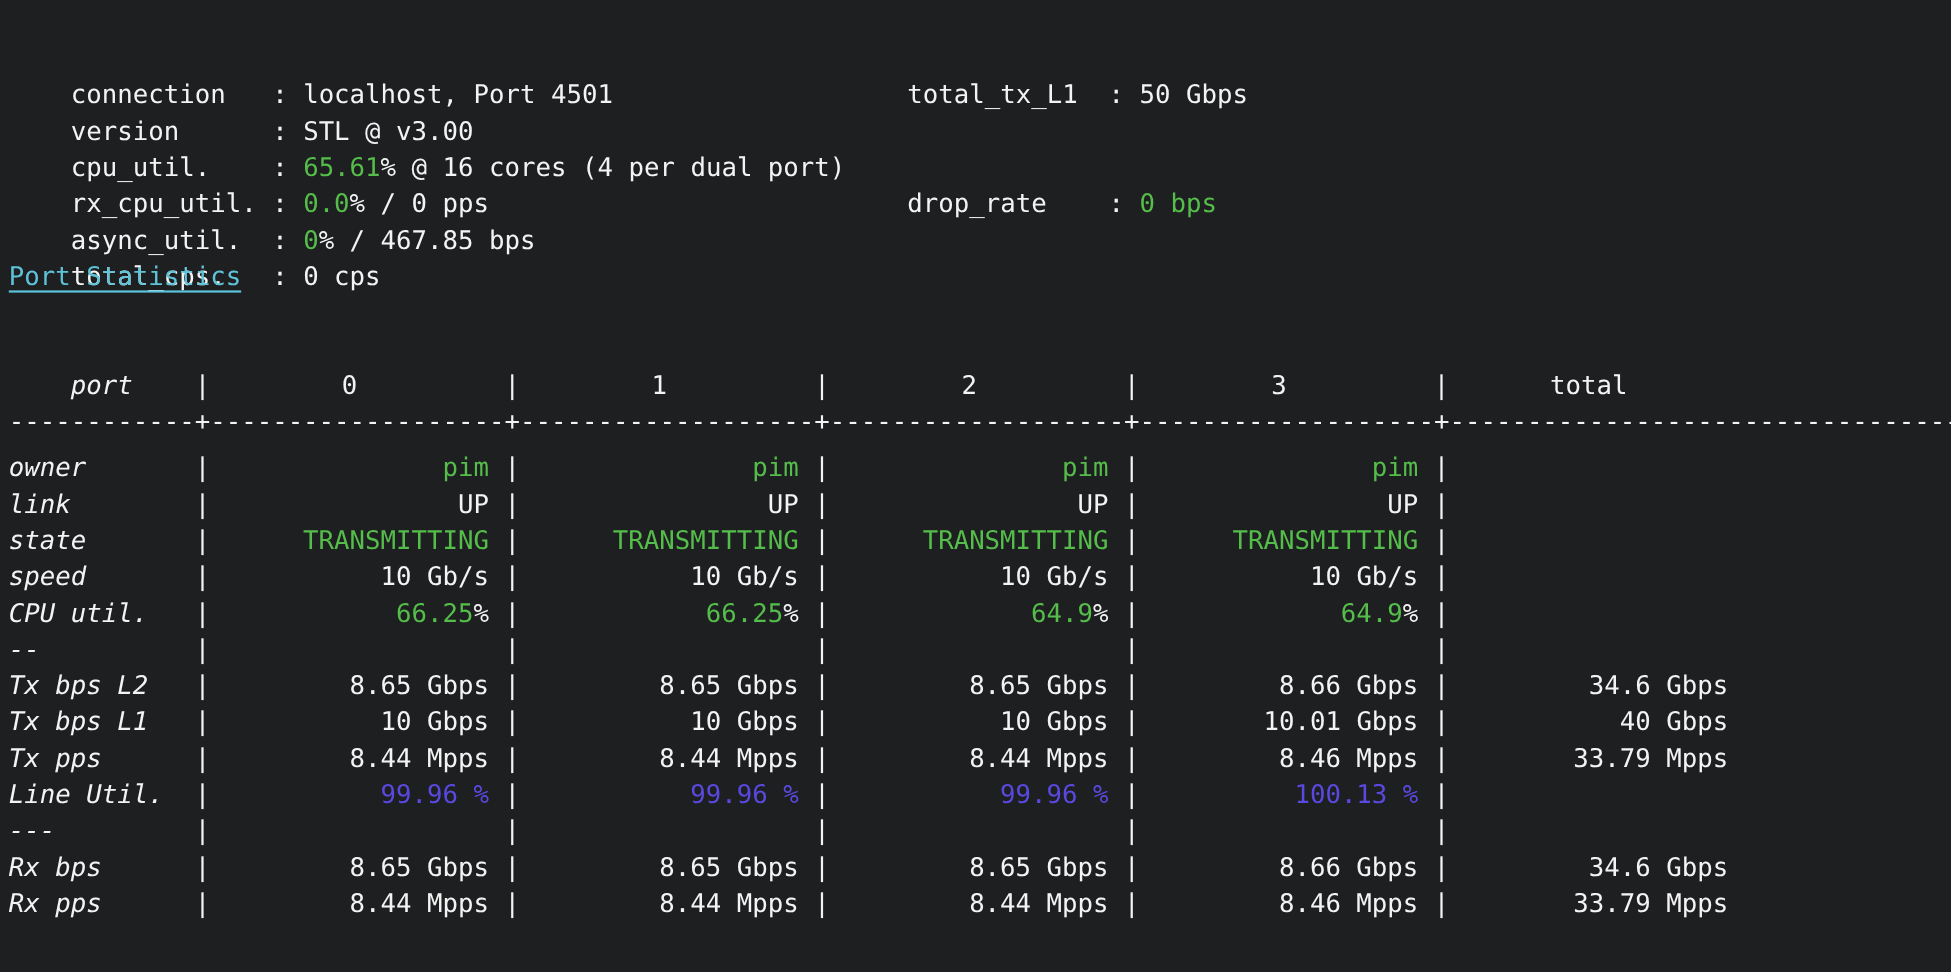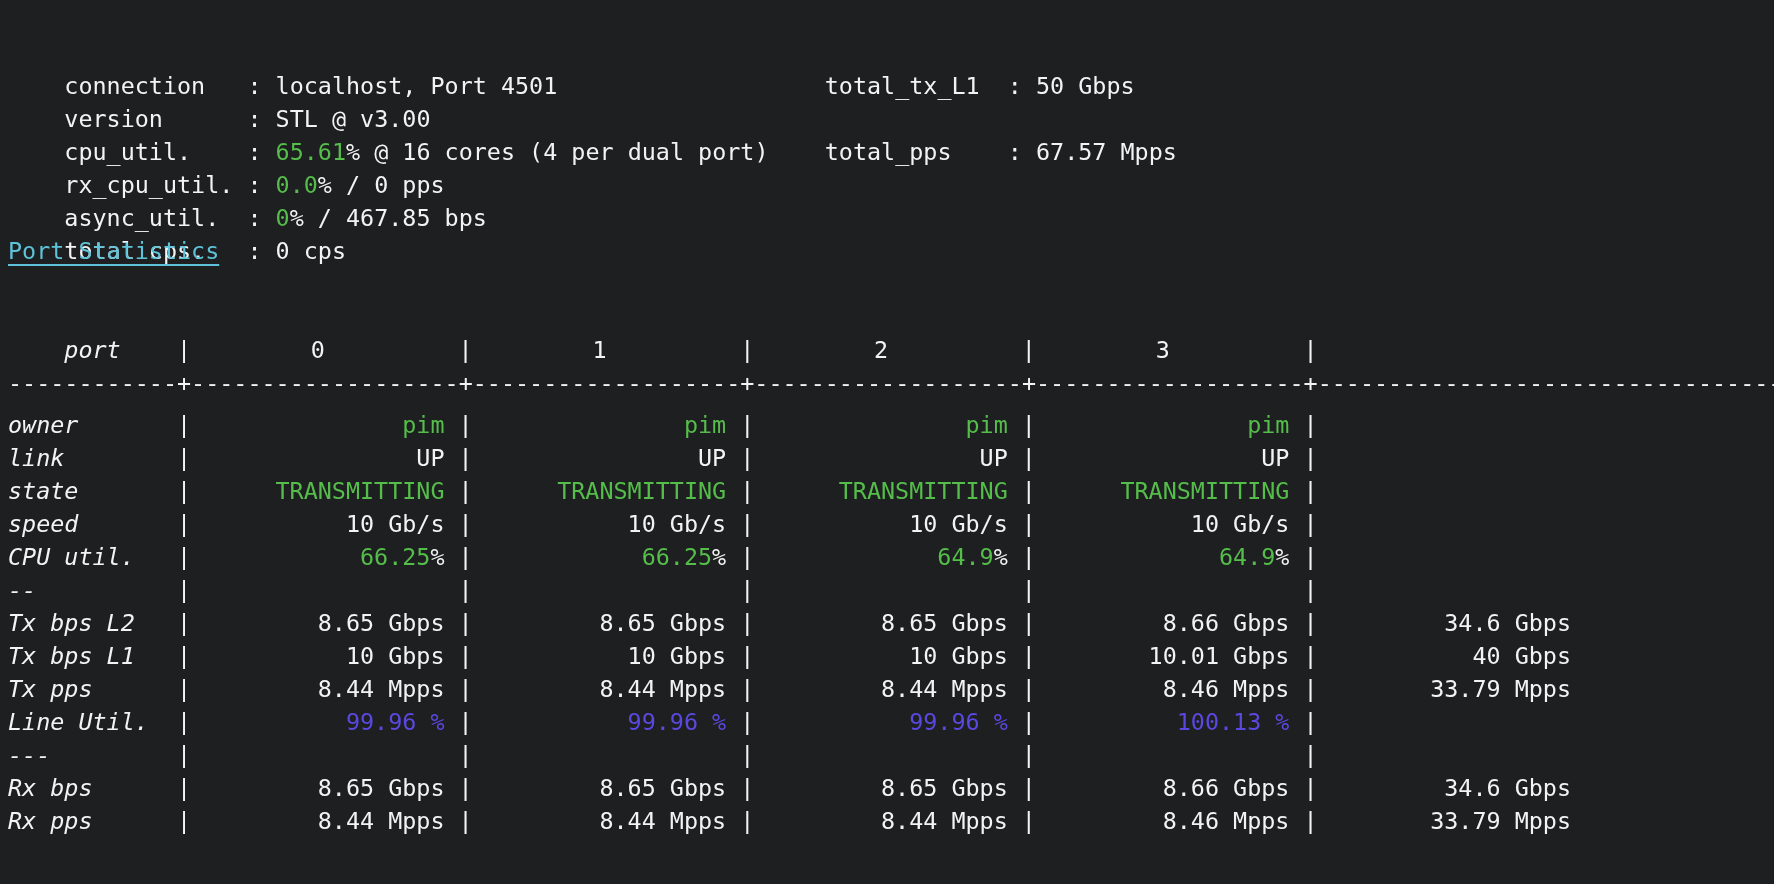--- a/index.html
+++ b/index.html
@@ -48,36 +48,36 @@
   </div>
   <div class="line">
     <span class="g-label fg">version</span><span class="g-colon fg">: </span><span class="green"></span><span class="fg">STL @ v3.00</span>
     <span class="g-right"><span class="g-label fg">total_tx_L1</span><span class="g-colon fg">: </span><span class="green"></span><span class="fg">50 Gbps</span></span>
   </div>
   <div class="line">
     <span class="g-label fg">cpu_util.</span><span class="g-colon fg">: </span><span class="green">65.61</span><span class="fg">% @ 16 cores (4 per dual port)</span>
   </div>
   <div class="line">
     <span class="g-label fg">rx_cpu_util.</span><span class="g-colon fg">: </span><span class="green">0.0</span><span class="fg">% / 0 pps</span>
-    <span class="g-right"><span class="g-label fg">total_pps</span><span class="g-colon fg">: </span><span class="green"></span><span class="fg">67.57 Mpps</span></span>
   </div>
   <div class="line">
     <span class="g-label fg">async_util.</span><span class="g-colon fg">: </span><span class="green">0</span><span class="fg">% / 467.85 bps</span>
+    <span class="g-right"><span class="g-label fg">drop_rate</span><span class="g-colon fg">: </span><span class="green">0 bps</span><span class="fg"></span></span>
   </div>
   <div class="line">
     <span class="g-label fg">total_cps.</span><span class="g-colon fg">: </span><span class="green"></span><span class="fg">0 cps</span>
   </div>
 
   <div class="line"><span class="heading">Port Statistics</span></div>
 
   <div class="line"></div>
   <div class="line"></div>
 
   <div class="trow">
-    <span class="cell-label center fg">port</span><span class="pipe">|</span><span class="cell-port center fg">0</span><span class="pipe">|</span><span class="cell-port center fg">1</span><span class="pipe">|</span><span class="cell-port center fg">2</span><span class="pipe">|</span><span class="cell-port center fg">3</span><span class="pipe">|</span>
+    <span class="cell-label center fg">port</span><span class="pipe">|</span><span class="cell-port center fg">0</span><span class="pipe">|</span><span class="cell-port center fg">1</span><span class="pipe">|</span><span class="cell-port center fg">2</span><span class="pipe">|</span><span class="cell-port center fg">3</span><span class="pipe">|</span><span class="cell-total center fg">total</span>
   </div>
 
   <div class="line sep">------------+-------------------+-------------------+-------------------+-------------------+---------------------------------</div>
 
   <div class="rows-wrap">
       <div class="trow"><span class="cell-label fg">owner</span><span class="pipe">|</span><span class="cell-port"><span class="green">pim</span></span><span class="pipe">|</span><span class="cell-port"><span class="green">pim</span></span><span class="pipe">|</span><span class="cell-port"><span class="green">pim</span></span><span class="pipe">|</span><span class="cell-port"><span class="green">pim</span></span><span class="pipe">|</span><span class="cell-total"><span class="green"></span></span></div>
       <div class="trow"><span class="cell-label fg">link</span><span class="pipe">|</span><span class="cell-port"><span class="fg">UP</span></span><span class="pipe">|</span><span class="cell-port"><span class="fg">UP</span></span><span class="pipe">|</span><span class="cell-port"><span class="fg">UP</span></span><span class="pipe">|</span><span class="cell-port"><span class="fg">UP</span></span><span class="pipe">|</span><span class="cell-total"><span class="fg"></span></span></div>
       <div class="trow"><span class="cell-label fg">state</span><span class="pipe">|</span><span class="cell-port"><span class="green bold">TRANSMITTING</span></span><span class="pipe">|</span><span class="cell-port"><span class="green bold">TRANSMITTING</span></span><span class="pipe">|</span><span class="cell-port"><span class="green bold">TRANSMITTING</span></span><span class="pipe">|</span><span class="cell-port"><span class="green bold">TRANSMITTING</span></span><span class="pipe">|</span><span class="cell-total"><span class="green bold"></span></span></div>
       <div class="trow"><span class="cell-label fg">speed</span><span class="pipe">|</span><span class="cell-port"><span class="fg">10 Gb/s</span></span><span class="pipe">|</span><span class="cell-port"><span class="fg">10 Gb/s</span></span><span class="pipe">|</span><span class="cell-port"><span class="fg">10 Gb/s</span></span><span class="pipe">|</span><span class="cell-port"><span class="fg">10 Gb/s</span></span><span class="pipe">|</span><span class="cell-total"><span class="fg"></span></span></div>
       <div class="trow"><span class="cell-label fg">CPU util.</span><span class="pipe">|</span><span class="cell-port"><span class="green">66.25</span><span class="fg">%</span></span><span class="pipe">|</span><span class="cell-port"><span class="green">66.25</span><span class="fg">%</span></span><span class="pipe">|</span><span class="cell-port"><span class="green">64.9</span><span class="fg">%</span></span><span class="pipe">|</span><span class="cell-port"><span class="green">64.9</span><span class="fg">%</span></span><span class="pipe">|</span><span class="cell-total"><span class="green"></span></span></div>

